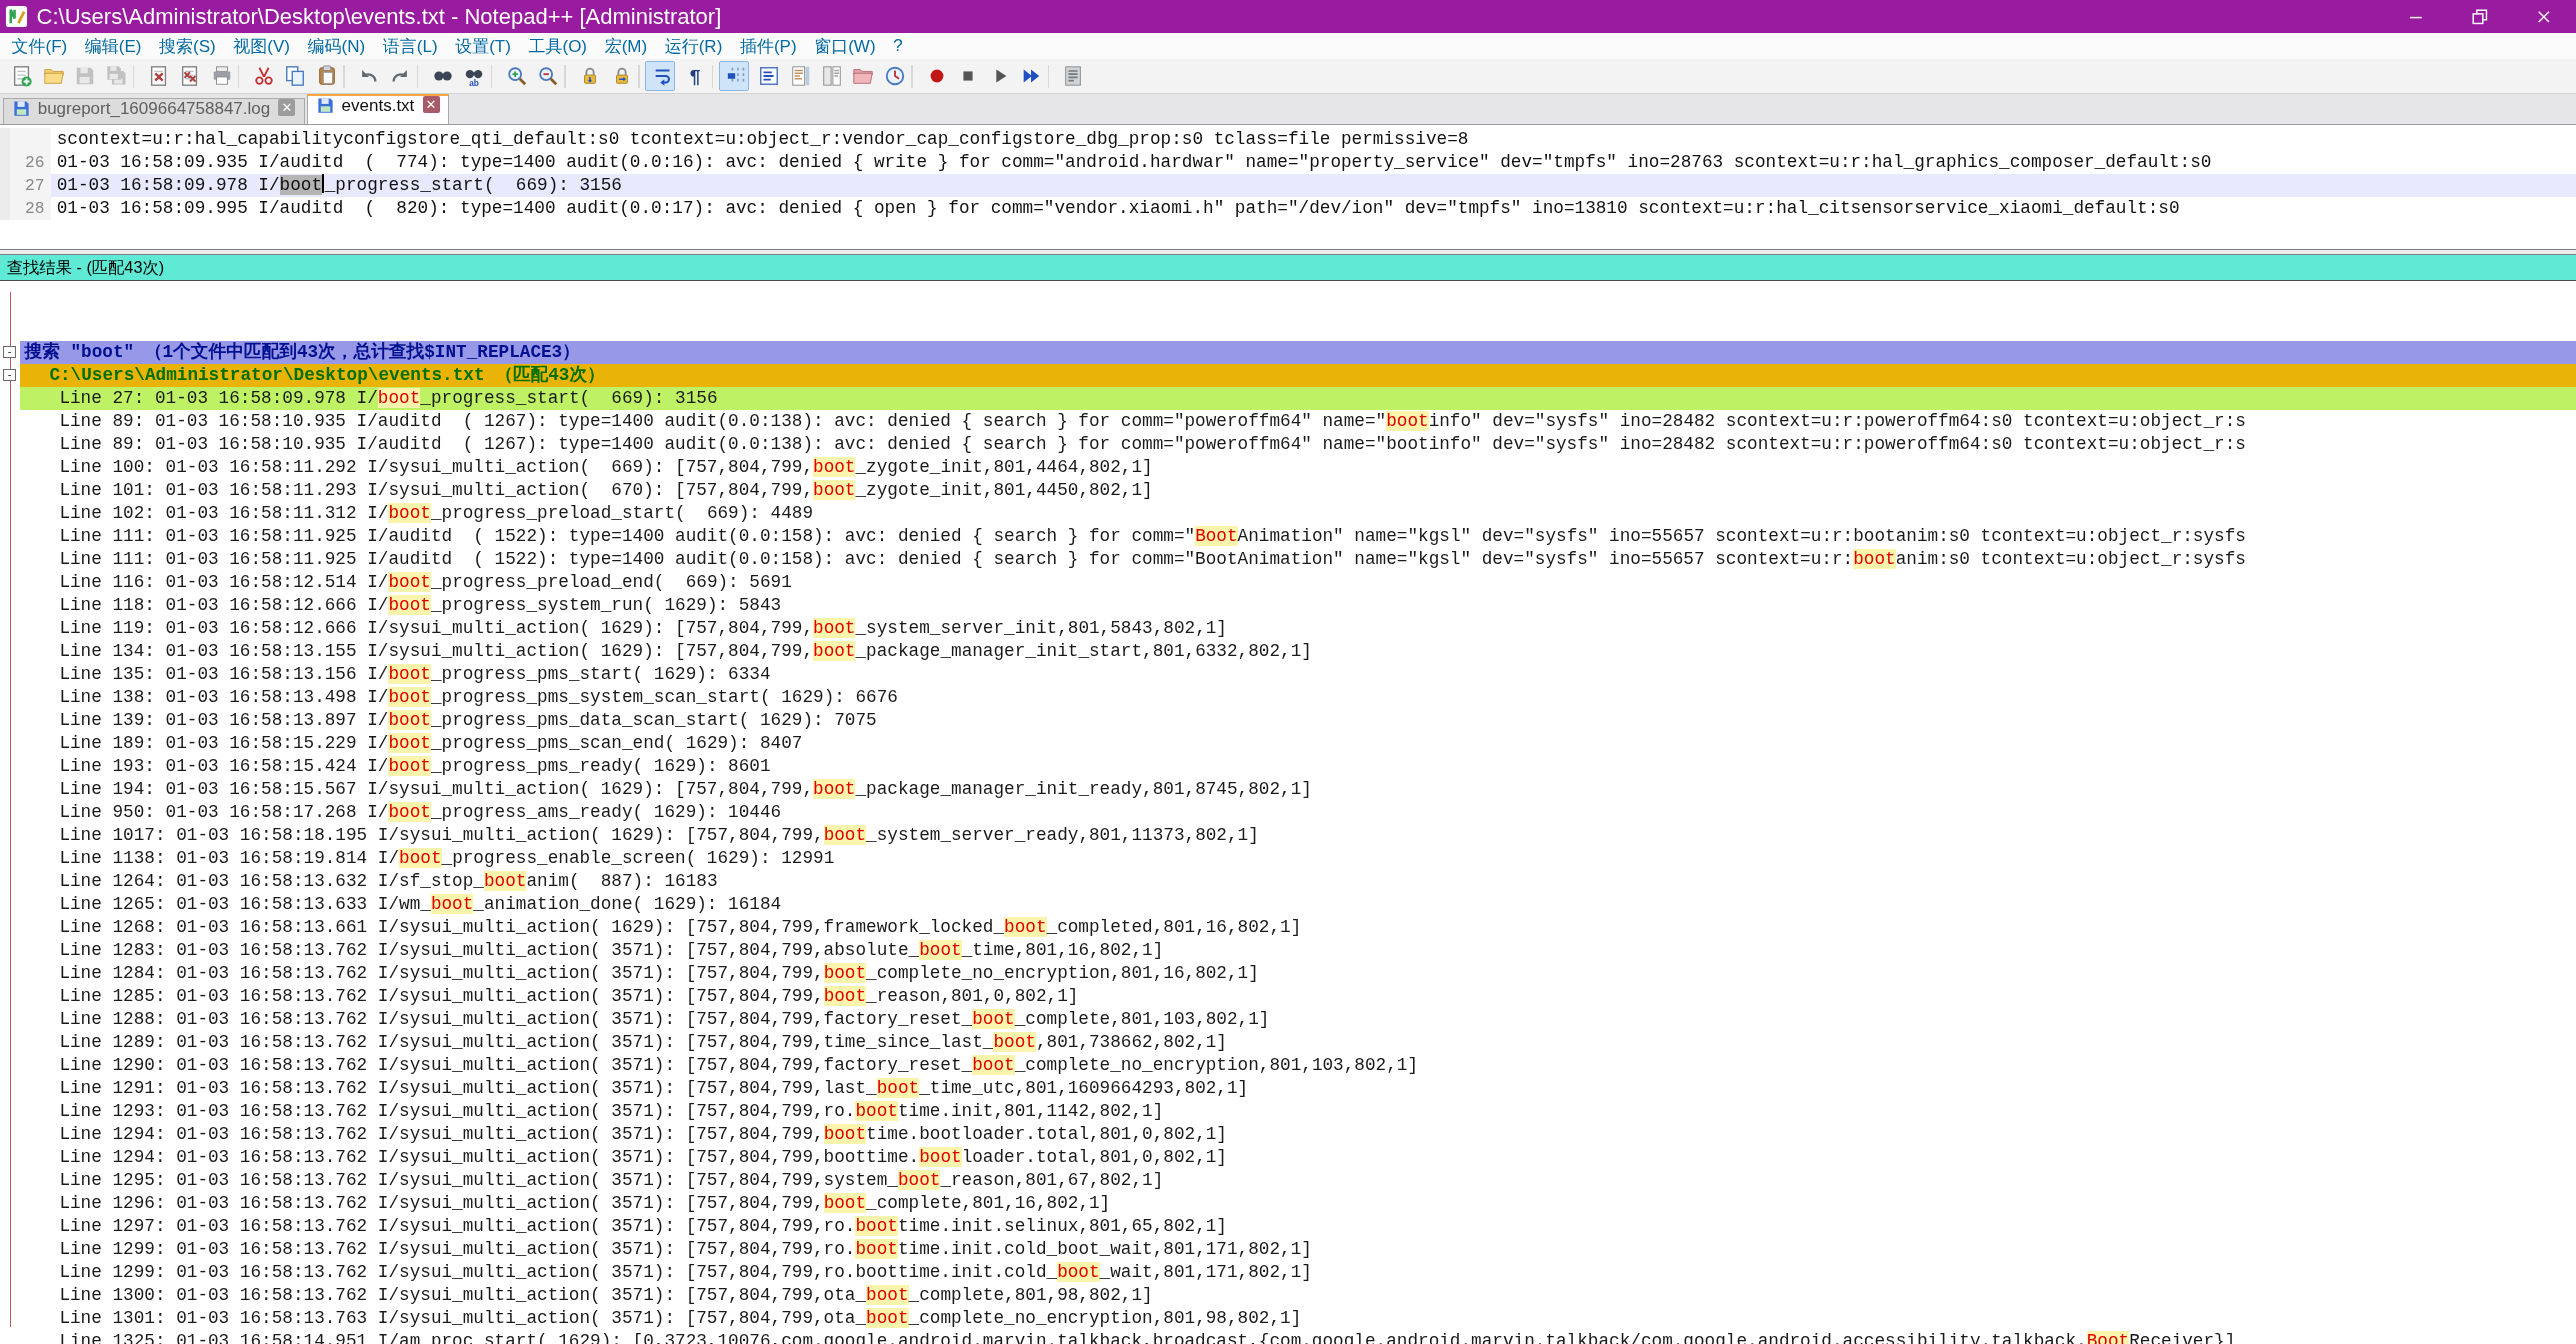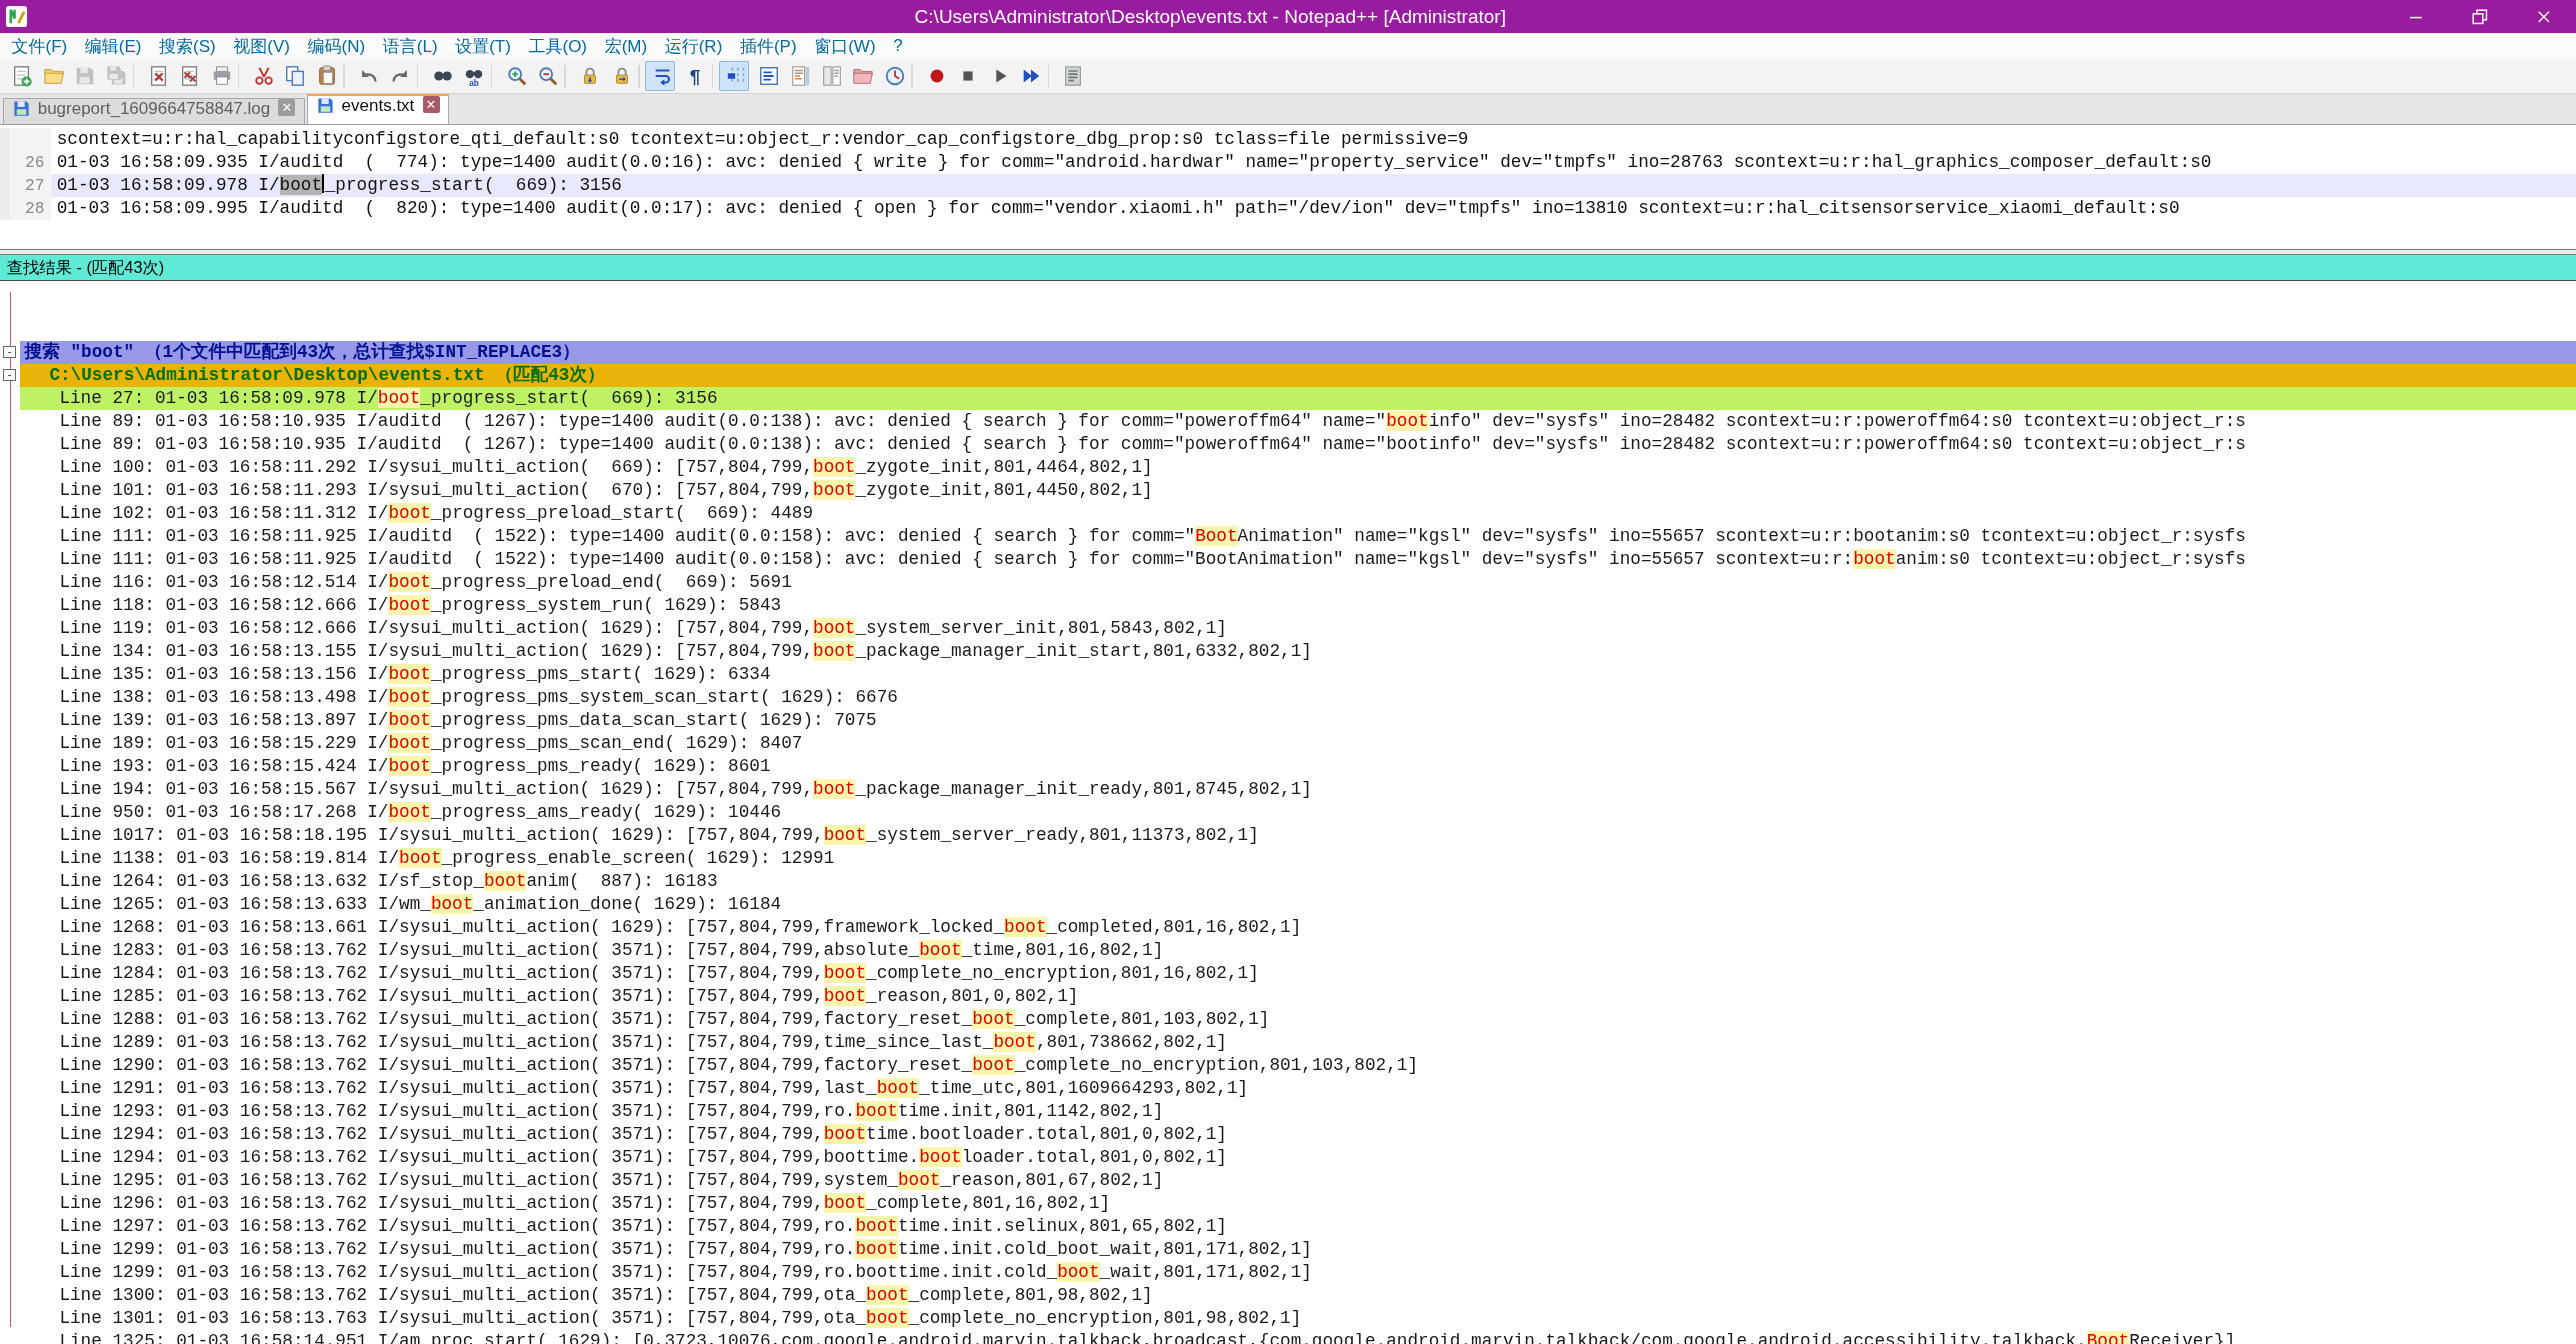--- a/index.html
+++ b/index.html
@@ -2,21 +2,21 @@
 <html style="font-size:11px"><head>
 <meta charset="utf-8">
 <style>
   html,body{margin:0;padding:0;background:#fff;width:2576px;height:1345px;overflow:hidden;
     font-family:"Liberation Sans",sans-serif;}
   #window{width:2576px;height:1345px;display:flex;flex-direction:column;overflow:hidden;background:#fff;}
 
   
   .titlebar{height:33px;flex:0 0 33px;background:#991b9f;color:#fff;display:flex;align-items:center;}
   .app-icon{width:23px;height:23px;margin:0 8.2px 0 5.4px;}
-  .title-text{font-size:19px;white-space:nowrap;flex:1;text-align:center;}
+  .title-text{font-size:22px;white-space:nowrap;flex:1;}
   .win-btn{width:64px;height:33px;display:flex;align-items:center;justify-content:center;font-size:20.4px;}
 
   
   .menubar{height:26px;flex:0 0 26px;background:#fbfbfb;display:flex;align-items:center;font-size:17px;padding-left:2.7px;}
   .menu-item{padding:0 8.8px;height:26px;display:flex;align-items:center;color:#0369a1;}
 
   
   .toolbar{height:34px;flex:0 0 34px;background:#f3f3f3;border-bottom:0.7px solid #d4d4d4;display:flex;align-items:center;padding-left:2.7px;}
   .tb-btn{width:30px;height:30px;display:flex;align-items:center;justify-content:flex-end;margin:0 0.7px;border-radius:2px;box-sizing:border-box;}
   .tb-btn svg{width:22px;height:22px;}
@@ -347,21 +347,21 @@
             <path d="M3 3h15l3 3v15H3z" fill="#3a6fd8"></path>
             <rect x="7" y="3" width="9" height="7" fill="#dfe8ff"></rect>
             <rect x="6" y="13" width="12" height="7" fill="#bfe8c0"></rect>
           </svg></span>
         <span>events.txt</span>
         <span class="tab-close">✕</span>
       </div>
     </div>
 
   <div class="editor" id="editor">
-      <div class="ed-row"><span class="ed-margin"></span><span class="ed-gutter"></span><span class="ed-code"><span>scontext=u:r:hal_capabilityconfigstore_qti_default:s0 tcontext=u:object_r:vendor_cap_configstore_dbg_prop:s0 tclass=file permissive=9</span></span></div>
+      <div class="ed-row"><span class="ed-margin"></span><span class="ed-gutter"></span><span class="ed-code"><span>scontext=u:r:hal_capabilityconfigstore_qti_default:s0 tcontext=u:object_r:vendor_cap_configstore_dbg_prop:s0 tclass=file permissive=8</span></span></div>
       <div class="ed-row"><span class="ed-margin"></span><span class="ed-gutter">26</span><span class="ed-code"><span>01-03 16:58:09.935 I/auditd  (  774): type=1400 audit(0.0:16): avc: denied { write } for comm="android.hardwar" name="property_service" dev="tmpfs" ino=28763 scontext=u:r:hal_graphics_composer_default:s0</span></span></div>
       <div class="ed-row current"><span class="ed-margin"></span><span class="ed-gutter">27</span><span class="ed-code"><span>01-03 16:58:09.978 I/</span><span class="seg-sel">boot</span><span class="caret"></span><span>_progress_start(  669): 3156</span></span></div>
       <div class="ed-row"><span class="ed-margin"></span><span class="ed-gutter">28</span><span class="ed-code"><span>01-03 16:58:09.995 I/auditd  (  820): type=1400 audit(0.0:17): avc: denied { open } for comm="vendor.xiaomi.h" path="/dev/ion" dev="tmpfs" ino=13810 scontext=u:r:hal_citsensorservice_xiaomi_default:s0</span></span></div>
     </div>
 
   <div class="splitter"></div>
 
   <div class="panel-title">
     <span>查找结果 - (匹配43次)</span>
   </div>

